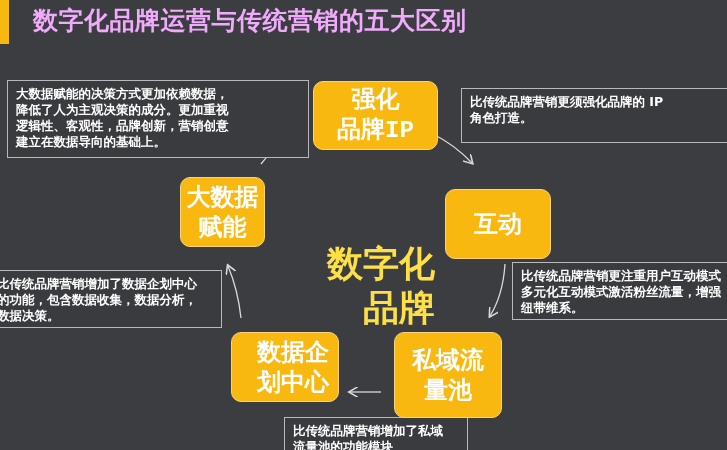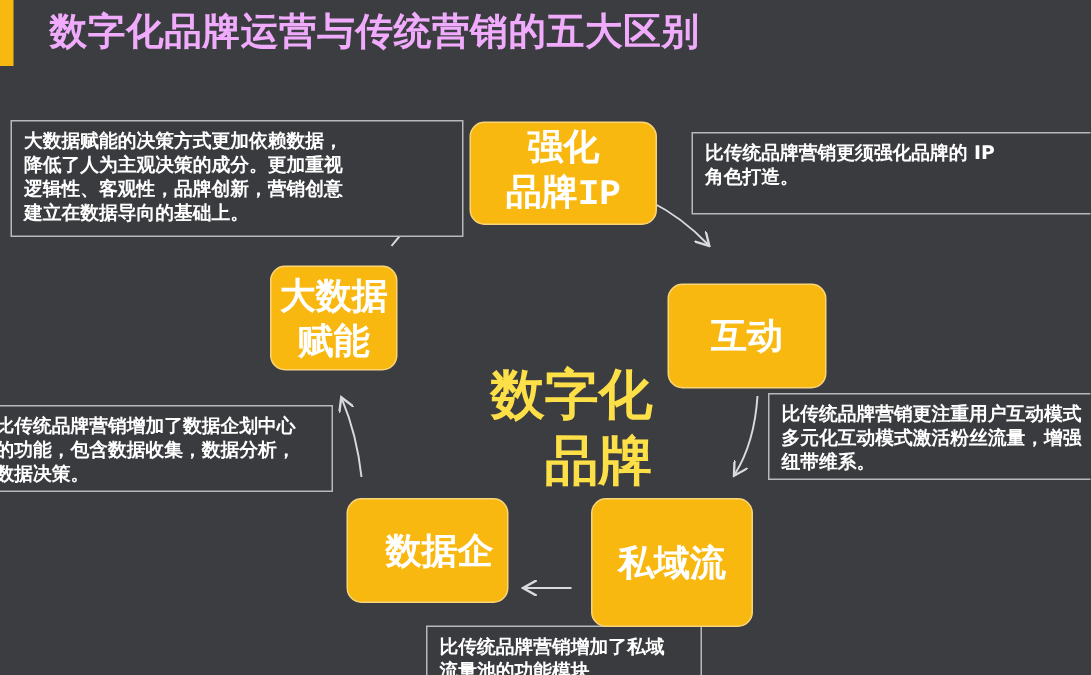--- a/index.html
+++ b/index.html
@@ -52,23 +52,25 @@
 
 <div class="node" style="left:313px; top:81px; width:125px; height:69px;font-family:Liberation Mono, monospace;">
   <span>强化</span>
   <span>品牌IP</span>
 </div>
 <div class="node" style="left:445px; top:177px; width:106px; height:70px;margin-top:12px;">
   <span>互动</span>
 </div>
 <div class="node" style="left:394px; top:332px; width:108px; height:86px;">
   <span>私域流</span>
+  <span>量池</span>
 </div>
 <div class="node" style="left:231px; top:332px; width:108px; height:70px;padding-left:16px;">
   <span>数据企</span>
+  <span>划中心</span>
 </div>
 <div class="node" style="left:180px; top:177px; width:85px; height:70px;">
   <span>大数据</span>
   <span>赋能</span>
 </div>
 
 <div class="center">
   <div>数字化</div>
   <div>品牌</div>
 </div>

